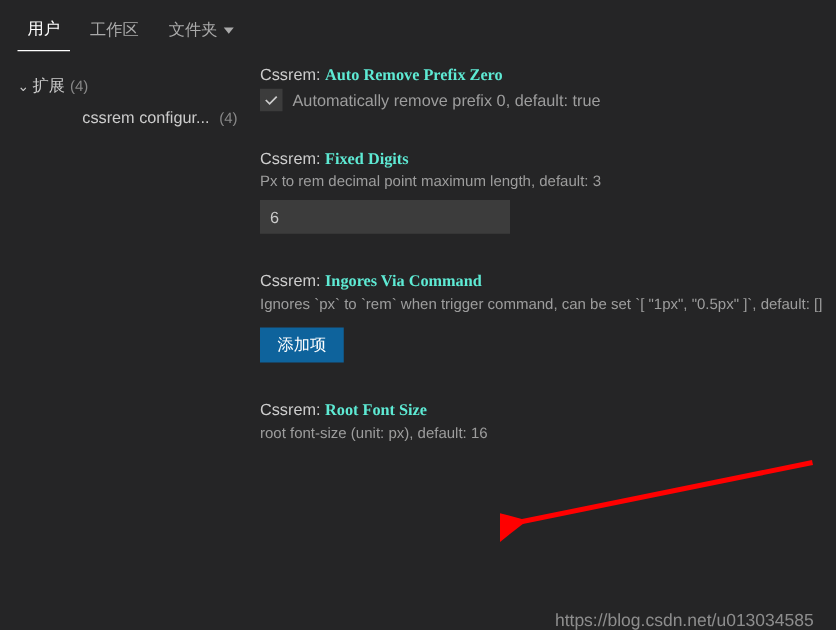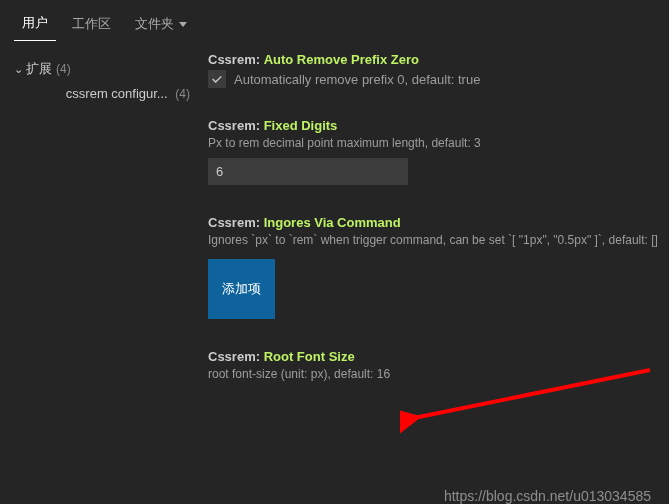--- a/index.html
+++ b/index.html
@@ -92,25 +92,26 @@
     .setting {
       margin-bottom: 30px;
     }
     .setting-title {
       font-size: 13px;
       color: #cccccc;
       margin-bottom: 3px;
     }
     .setting-title .prefix {
       color: #cccccc;
-      font-weight: bold;
+      font-weight: normal;
     }
     .setting-title .name {
-      color: #bef264;
+      color: #5eead4;
       font-weight: 600;
+      font-family: Liberation Serif, serif;
     }
     .setting-desc {
       color: #9d9d9d;
       font-size: 12px;
       margin-bottom: 8px;
       white-space: nowrap;
     }
     .checkbox-row {
       display: flex;
       align-items: center;
@@ -140,21 +141,21 @@
       color: #cccccc;
       padding: 6px 8px;
       font-size: 13px;
       width: 200px;
       outline: none;
     }
     .btn-primary {
       background: #0e639c;
       color: #ffffff;
       border: none;
-      padding: 21px 14px;
+      padding: 5px 14px;
       font-size: 13px;
       cursor: pointer;
       margin-top: 4px;
     }
     .arrow-overlay {
       position: absolute;
       pointer-events: none;
       left: 400px;
       top: 360px;
     }

